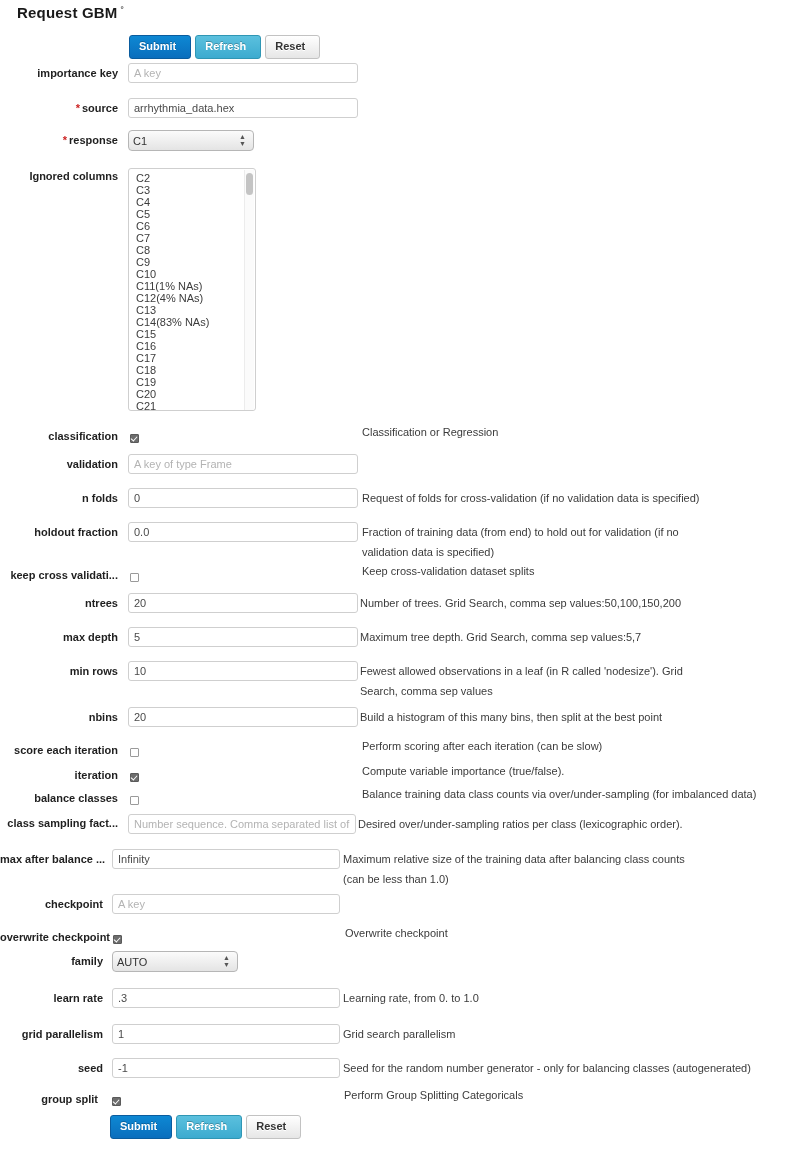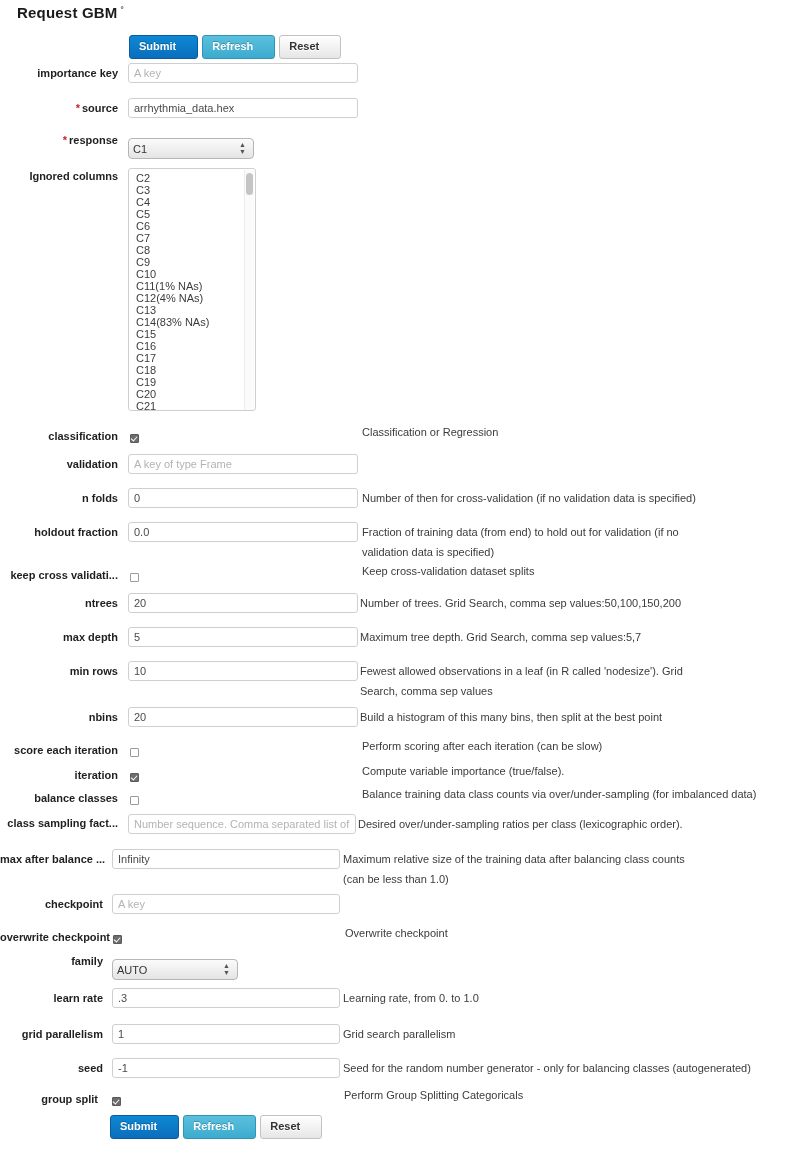--- a/index.html
+++ b/index.html
@@ -44,21 +44,21 @@
     align-items: center;
   }
   .btn-bar.top { left: 129px; top: 35px; }
   .btn-bar.bottom { left: 110px; top: 1115px; }
 
   .btn {
     display: inline-block;
     font-size: 11px;
     font-weight: bold;
     line-height: 1;
-    padding: 5px 21px 6px 9px;
+    padding: 5px 14px 6px 9px;
     border-radius: 3px;
     border: 1px solid rgba(0,0,0,0.18);
     cursor: pointer;
     color: #ffffff;
     text-shadow: 0 -1px 0 rgba(0,0,0,0.25);
     white-space: nowrap;
   }
   .btn-primary {
     background: linear-gradient(to bottom, #0e88d3 0%, #0a6ebd 100%);
     border-color: #0a5c9e;
@@ -116,21 +116,21 @@
     font-family: "Liberation Sans", sans-serif;
     font-size: 11px;
     color: #333;
     padding: 1px 4px;
     border: 1px solid #b6b6b6;
     border-radius: 4px;
     background: linear-gradient(to bottom, #fbfbfb 0%, #e4e4e4 100%);
     -webkit-appearance: none;
     appearance: none;
   }
-  .sel-wrap { position: relative; display: inline-block; margin-top: 8px; }
+  .sel-wrap { position: relative; display: inline-block; }
   .sel-arrows {
     position: absolute;
     right: 7px;
     top: 3px;
     width: 9px;
     height: 15px;
     pointer-events: none;
     color: #555;
     font-size: 7px;
     line-height: 7px;
@@ -303,21 +303,21 @@
   <div class="ctl" style="left:128px; top:0;">
     <input class="txt" style="width: 230px;" placeholder="A key of type Frame">
   </div>
 </div>
 
 <div class="row" style="top:488px;">
   <div class="lbl" style="left:0; width:118px; top:4px;">n folds</div>
   <div class="ctl" style="left:128px; top:0;">
     <input class="txt" style="width: 230px;" value="0">
   </div>
-  <div class="desc" style="left:362px; top:0px;">Number of then for cross-validation (if no validation data is specified)</div>
+  <div class="desc" style="left:362px; top:0px;">Request of folds for cross-validation (if no validation data is specified)</div>
 </div>
 
 <div class="row" style="top:522px;">
   <div class="lbl" style="left:0; width:118px; top:4px;">holdout fraction</div>
   <div class="ctl" style="left:128px; top:0;">
     <input class="txt" style="width: 230px;" value="0.0">
   </div>
   <div class="desc wrap" style="left:362px; top:0px; width:350px;">Fraction of training data (from end) to hold out for validation (if no validation data is specified)</div>
 </div>
 

